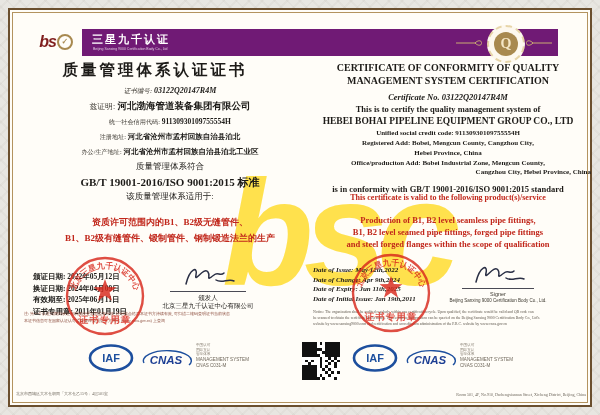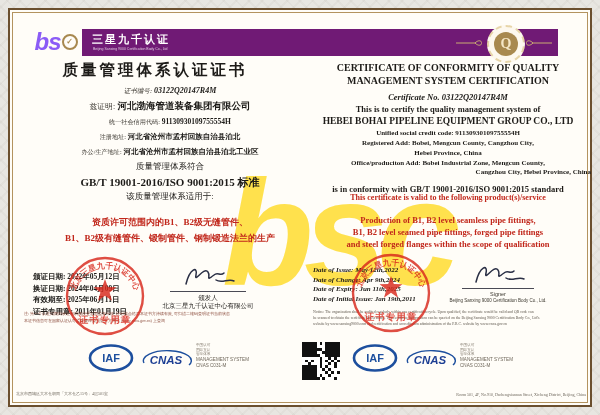--- a/index.html
+++ b/index.html
@@ -16,21 +16,21 @@
              font-size:150px;line-height:150px;font-weight:bold;font-style:italic;
              letter-spacing:-10px;color:#ffe14d;margin-left:32px;}
   .band{left:80px;top:29px;width:478px;height:27px;background:#701a75;}
   .band-title{position:absolute;left:12px;top:3px;color:#fff;font-family:"Liberation Sans",sans-serif;
               font-size:11px;font-weight:bold;letter-spacing:2px;}
   .band-sub{position:absolute;left:13px;top:18px;color:rgba(255,255,255,.75);
             font-family:"Liberation Sans",sans-serif;font-size:3.5px;}
   .logo-box{left:30px;top:26px;width:52px;height:31px;background:#fffdf8;display:flex;
             align-items:center;justify-content:center;}
   .logo-bs{font-family:"Liberation Sans",sans-serif;font-weight:bold;font-style:italic;
-           font-size:24px;color:#8b5cf6;letter-spacing:-1px;}
+           font-size:16px;color:#7f1d1d;letter-spacing:-1px;}
   .logo-c{display:inline-flex;width:12px;height:12px;border:2px solid #a8894f;border-radius:50%;
           align-items:center;justify-content:center;font-size:8px;color:#a8894f;font-weight:bold;
           margin-left:1px;vertical-align:2px;}
   .medal{left:487px;top:25px;width:34px;height:34px;border-radius:50%;
          border:2px dashed #e7d5a8;background:#fdf8ee;display:flex;align-items:center;justify-content:center;}
   .medal-core{width:24px;height:24px;border-radius:50%;background:#a8894f;color:#f5e7c6;
               display:flex;align-items:center;justify-content:center;font-size:14px;font-weight:bold;}
   .flourish{top:39px;width:26px;height:8px;}
   .title{left:20px;top:60px;width:270px;font-size:15.5px;font-weight:bold;letter-spacing:3px;}
   .lcol{left:20px;width:300px;}

